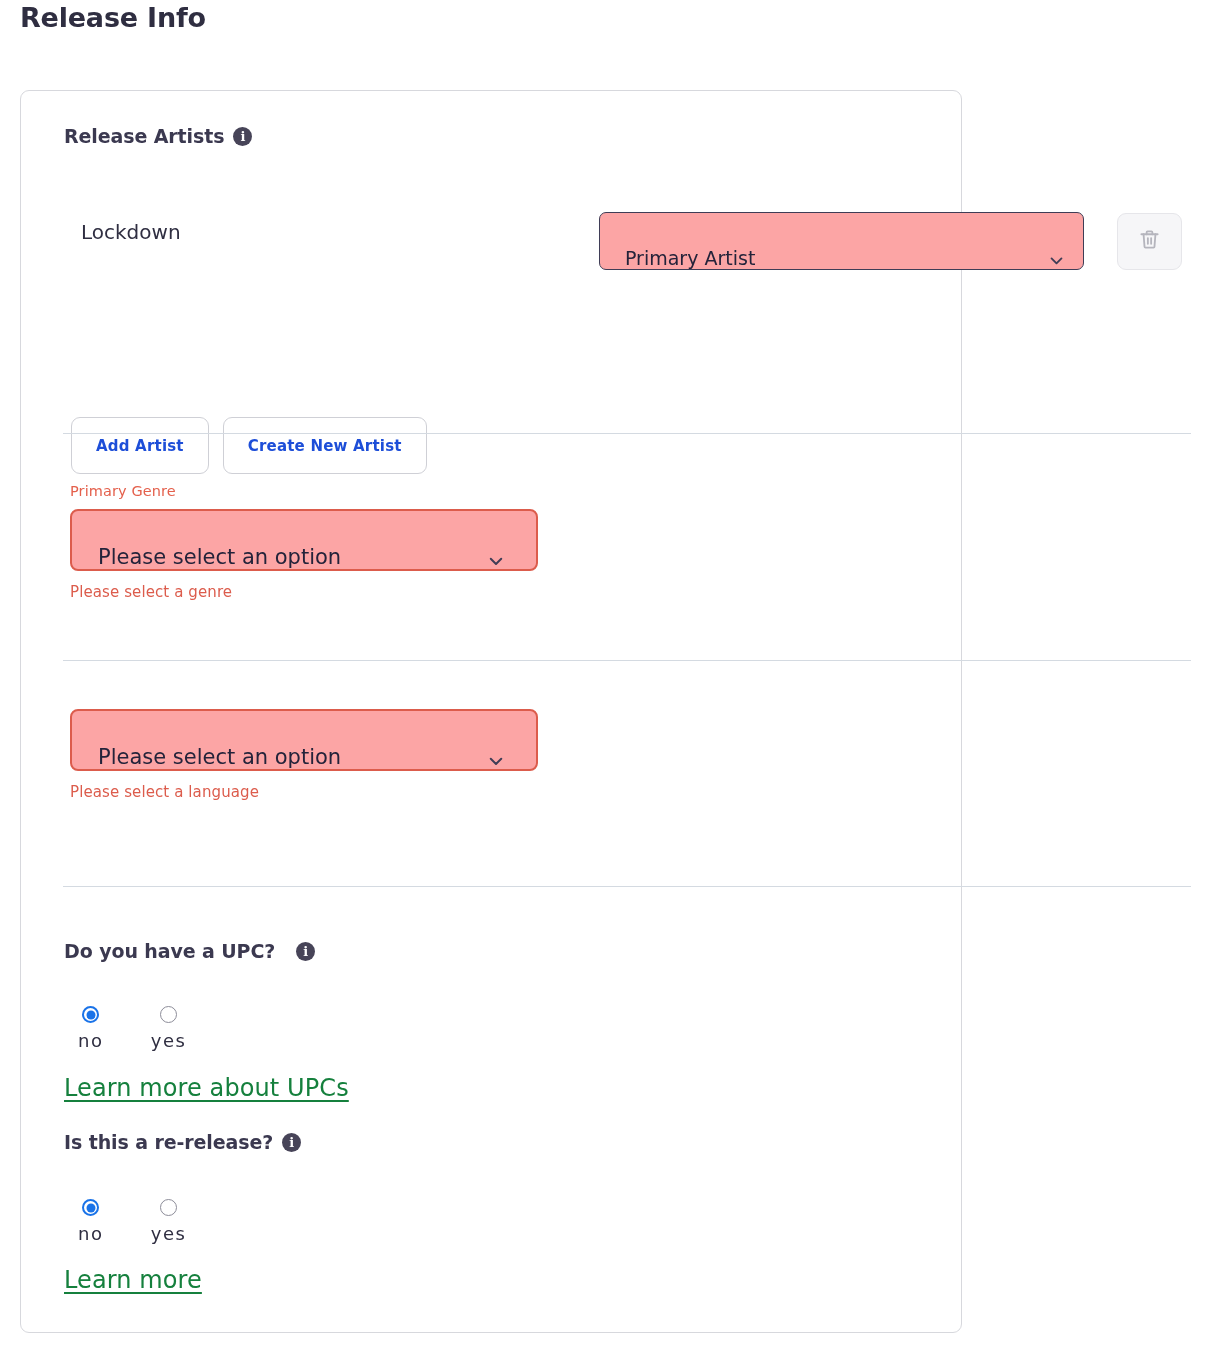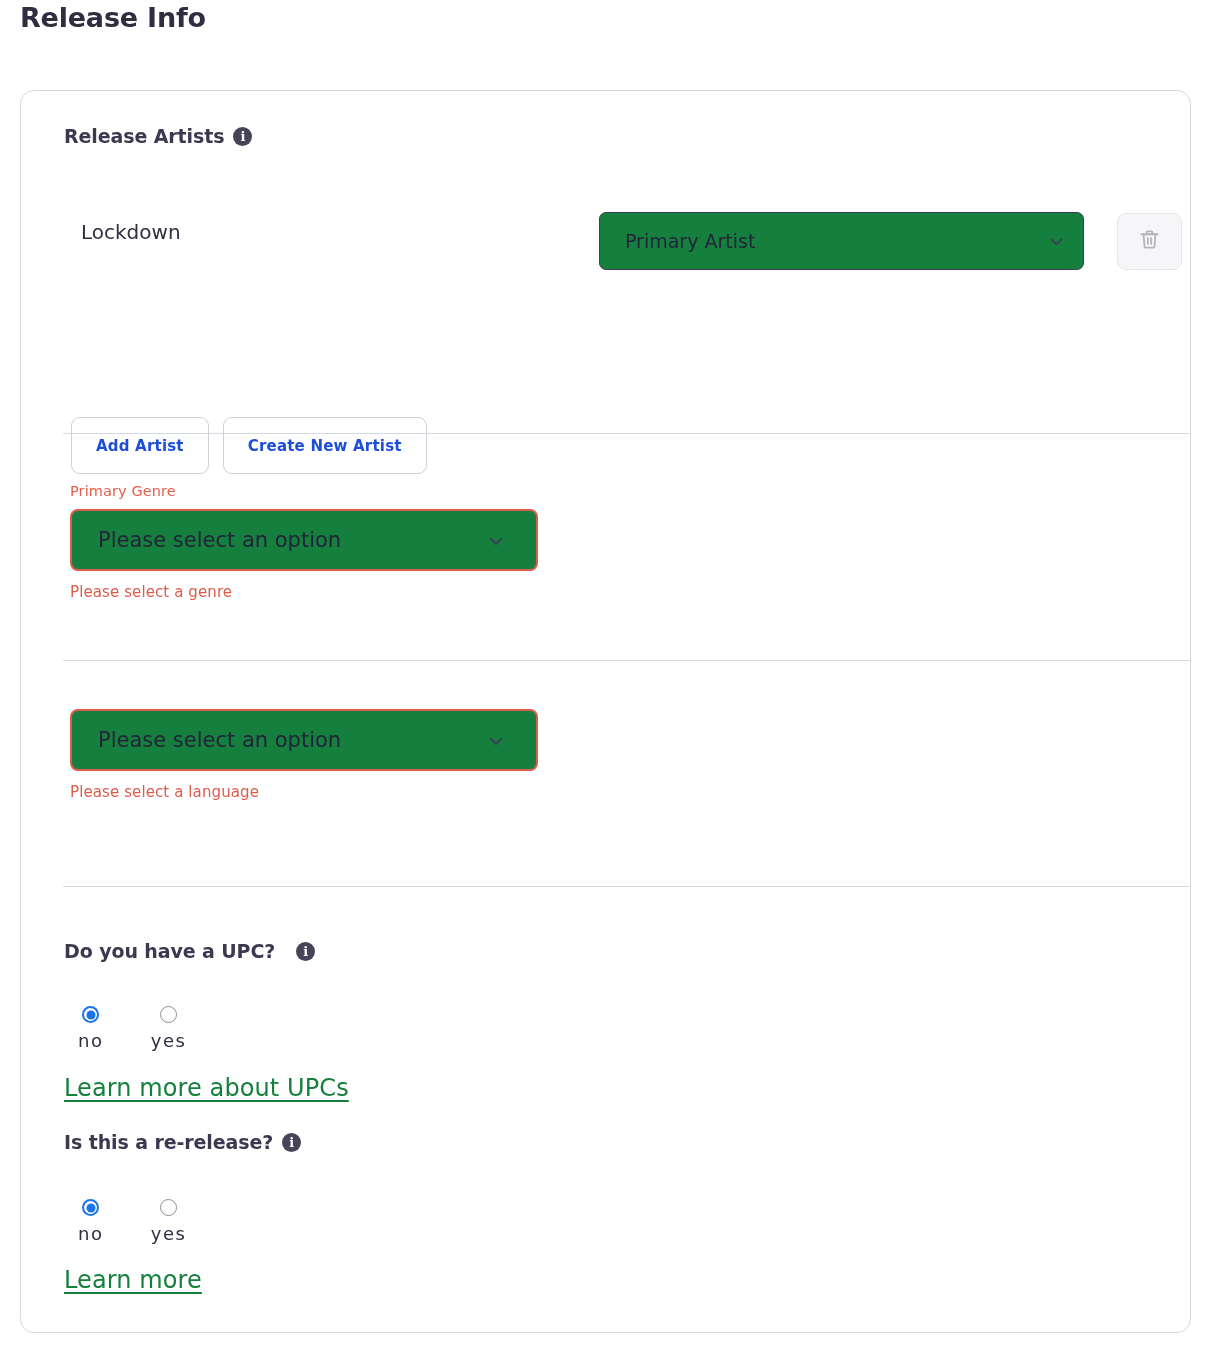--- a/index.html
+++ b/index.html
@@ -25,24 +25,24 @@
     font-weight: bold;
     color: #2f2e41;
     letter-spacing: -0.2px;
   }
 
   
   .card {
     position: absolute;
     left: 20px;
     top: 90px;
-    width: 1171px;
+    width: 942px;
     height: 1243px;
     border: 1px solid #d7d8dd;
-    border-radius: 14px;
+    border-radius: 9px;
     background: #fff;
   }
 
   
   .section-heading {
     position: absolute;
     font-size: 19px;
     font-weight: bold;
     color: #3b3950;
     letter-spacing: -0.1px;
@@ -82,24 +82,24 @@
     left: 17px;
     top: 19px;
     font-size: 20px;
     color: #2f2e41;
     font-weight: normal;
   }
 
   .select-box {
     position: absolute;
     display: flex;
-    align-items: center;
+    align-items: flex-end;
     border: 1.6px solid #3f3d56;
     border-radius: 7px;
-    background: #15803d;
+    background: #fca5a5;
     padding: 0 18px 0 25px;
     cursor: pointer;
     justify-content: space-between;
   }
   .select-box .sel-text {
     font-size: 19px;
     color: #24233a;
   }
   .chev {
     width: 17px;

